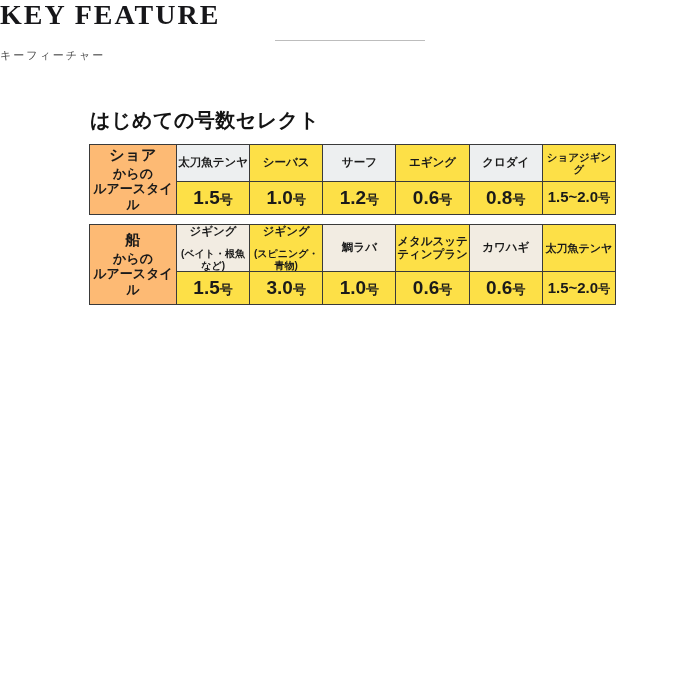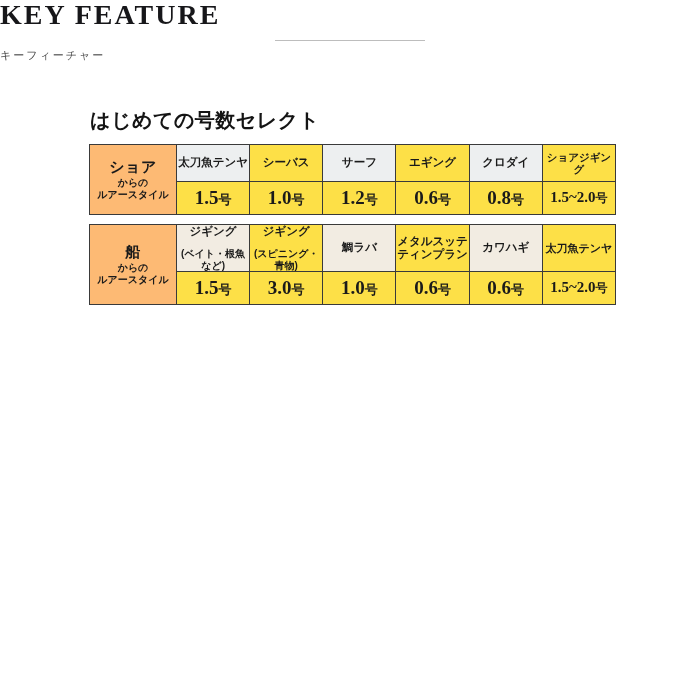--- a/index.html
+++ b/index.html
@@ -83,21 +83,21 @@
     width: 86px;
     background: #fdba74;
   }
   .head-main {
     font-size: 15px;
     font-weight: bold;
     line-height: 1.15;
     letter-spacing: 0.5px;
   }
   .head-sub {
-    font-size: 10px;
+    font-size: 13px;
     font-weight: bold;
     line-height: 1.2;
     margin-top: 2px;
   }
   .cat-cell {
     height: 36px;
     font-size: 11.5px;
     font-weight: bold;
     line-height: 1.15;
   }
@@ -105,21 +105,21 @@
     display: block;
   }
   .cat-cell .cat-note {
     display: block;
     font-size: 10px;
     font-weight: bold;
     margin-top: 10px;
   }
   .val-cell {
     height: 32px;
-    font-family: Liberation Serif, serif;
+    font-family: Liberation Sans, sans-serif;
     font-size: 19px;
     font-weight: bold;
     letter-spacing: 0px;
   }
   .val-cell .unit {
     font-size: 13px;
   }
   .val-cell.small {
     font-size: 15px;
   }

